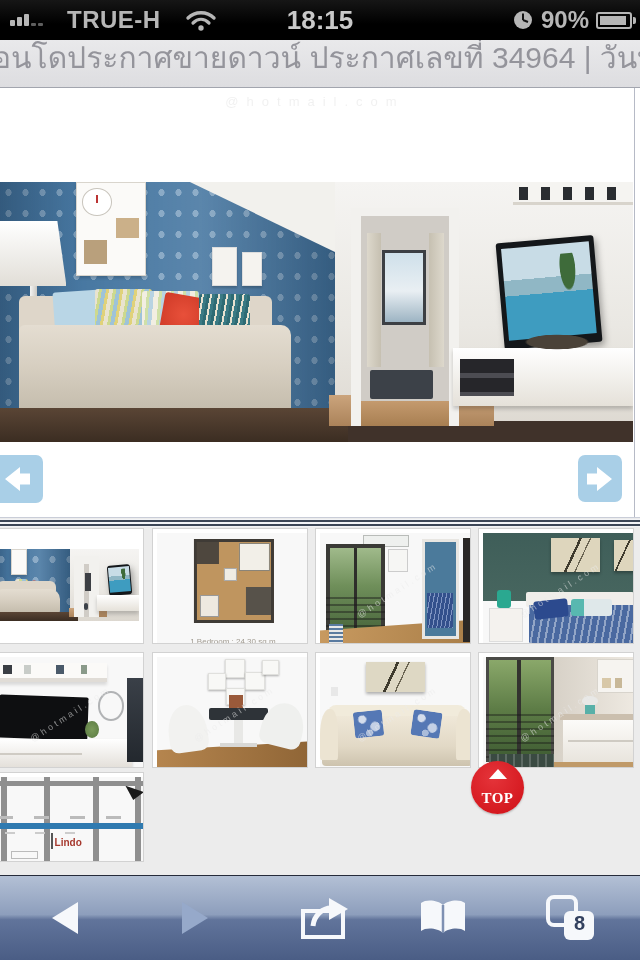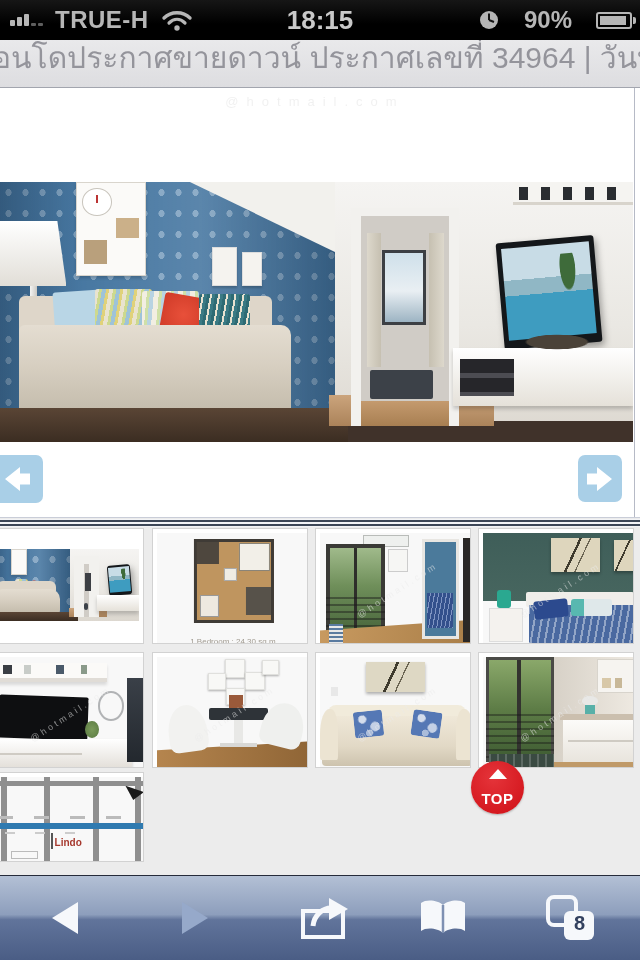--- a/index.html
+++ b/index.html
@@ -2,28 +2,28 @@
 <html><head>
 <meta charset="utf-8">
 <style>
   html,body{margin:0;padding:0;background:#000;}
   .page{position:relative;width:640px;height:960px;overflow:hidden;background:#ececec;font-family:"Liberation Sans",sans-serif;}
   .page *{box-sizing:border-box;}
   button{border:0;background:none;padding:0;margin:0;cursor:pointer;font-family:inherit;}
 
   
   .statusbar{position:absolute;left:0;top:0;width:640px;height:40px;background:linear-gradient(180deg,#161616,#000 60%);color:#b6b6b6;}
-  .sb-left{position:absolute;left:10px;top:0;height:40px;display:flex;align-items:center;gap:12px;}
+  .sb-left{position:absolute;left:10px;top:0;height:40px;display:flex;align-items:center;gap:24px;}
   .sig{display:flex;align-items:flex-end;gap:2px;height:16px;padding-bottom:2px;}
   .sig i{display:block;width:5px;background:#b6b6b6;border-radius:1px;}
   .sig .b1{height:6px}.sig .b2{height:9px}.sig .b3{height:12px}
   .sig .b4,.sig .b5{height:3px;background:#5e5e5e;}
   .carrier{font-size:24px;font-weight:bold;letter-spacing:.5px;}
   .sb-time{position:absolute;left:0;right:0;top:0;height:40px;line-height:40px;text-align:center;font-size:26px;font-weight:bold;color:#c9c9c9;}
-  .sb-right{position:absolute;right:8px;top:0;height:40px;display:flex;align-items:center;gap:24px;}
+  .sb-right{position:absolute;right:8px;top:0;height:40px;display:flex;align-items:center;gap:7px;}
   .pct{font-size:24px;font-weight:bold;}
   .bat{position:relative;width:36px;height:17px;border:2px solid #b6b6b6;border-radius:3px;}
   .bat i{position:absolute;left:2px;top:2px;bottom:2px;width:80%;background:#b6b6b6;}
   .bat::after{content:"";position:absolute;right:-6px;top:3px;width:3px;height:7px;background:#b6b6b6;border-radius:0 2px 2px 0;}
 
   
   .header-bar{position:absolute;left:0;top:40px;width:640px;height:48px;background:linear-gradient(180deg,#e9e9eb,#dddde0);border-bottom:1px solid #a2a5ae;overflow:hidden;}
   .header-text{position:absolute;left:-7px;top:-6px;white-space:nowrap;font-size:30px;color:#94949b;}
 
   
@@ -200,21 +200,21 @@
   .m-h1{left:0;top:5%;width:100%;height:5%;background:#8f8f8f;}
   .m-labels{left:3%;top:44%;width:92%;height:4%;background:repeating-linear-gradient(90deg,#bbb 0 15px,rgba(0,0,0,0) 15px 36px);}
   .m-blue{left:0;top:52%;width:100%;height:7%;background:#2f7ab0;}
   .m-labels2{left:8%;top:62%;width:50%;height:3%;background:repeating-linear-gradient(90deg,#ccc 0 10px,rgba(0,0,0,0) 10px 30px);}
   .m-logo{left:40%;top:68%;font-size:10px;font-weight:bold;color:#a6392e;position:absolute;}
   .m-logo::before{content:"";position:absolute;left:-4px;top:-4px;width:2px;height:16px;background:#555;}
   .m-arrow{right:2%;top:10%;width:12%;height:16%;background:#1a1a1a;clip-path:polygon(0 0,100% 45%,42% 100%);}
   .m-box{left:12%;top:84%;width:17%;height:9%;border:1px solid #bbb;}
 
   
-  .top-btn{position:absolute;left:471px;top:234px;width:53px;height:53px;border-radius:50%;background:radial-gradient(circle at 42% 32%,#e5343a,#cf0f16);box-shadow:0 1px 2px rgba(0,0,0,.25);z-index:9;}
+  .top-btn{position:absolute;left:471px;top:234px;width:53px;height:53px;border-radius:50%;background:radial-gradient(circle at 42% 32%,#e5343a,#cf0f16);box-shadow:0 1px 2px rgba(0,0,0,.25);z-index:9;font-family:Liberation Serif, serif;}
   .top-tri{position:absolute;left:50%;top:8px;transform:translateX(-50%);width:0;height:0;border-left:9px solid transparent;border-right:9px solid transparent;border-bottom:10px solid #fff;}
   .top-label{position:absolute;left:0;right:0;bottom:7px;text-align:center;color:#fff;font-weight:bold;font-size:15px;letter-spacing:.5px;}
 
   
   .toolbar{position:absolute;left:0;top:875px;width:640px;height:85px;border-top:1px solid #252b3a;
     background:linear-gradient(180deg,#b3c0d5 0%,#8d9ebc 46%,#61749b 52%,#4a5d85 100%);}
   .tb-btn{position:absolute;top:14px;width:56px;height:56px;display:flex;align-items:center;justify-content:center;}
   .tb-back{left:38px}.tb-fwd{left:166px}.tb-share{left:297px}.tb-book{left:415px}.tb-pages{left:542px}
   .pages-num{position:absolute;left:24px;top:22px;width:27px;text-align:center;font-size:20px;font-weight:bold;color:#33415f;}
 </style>

